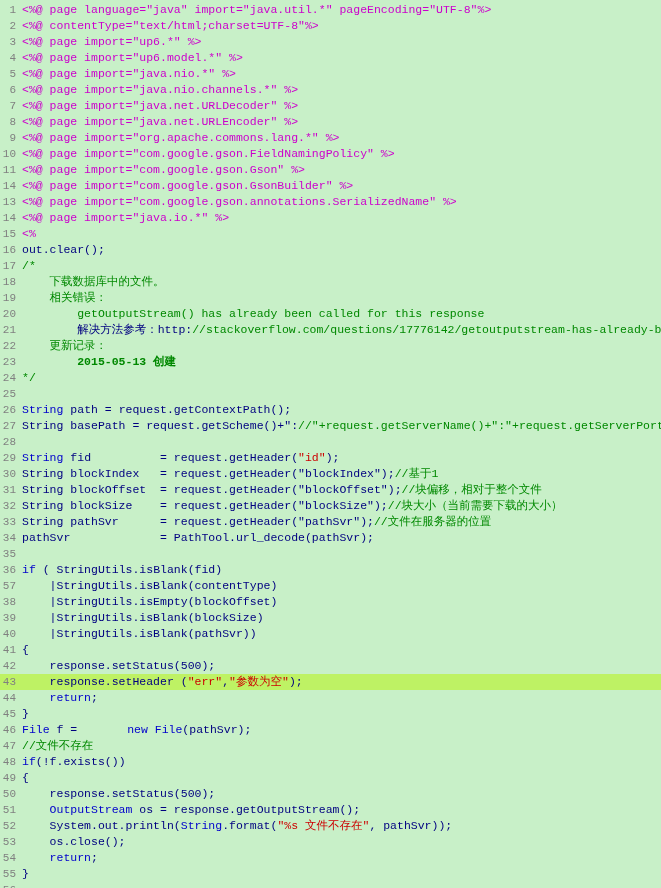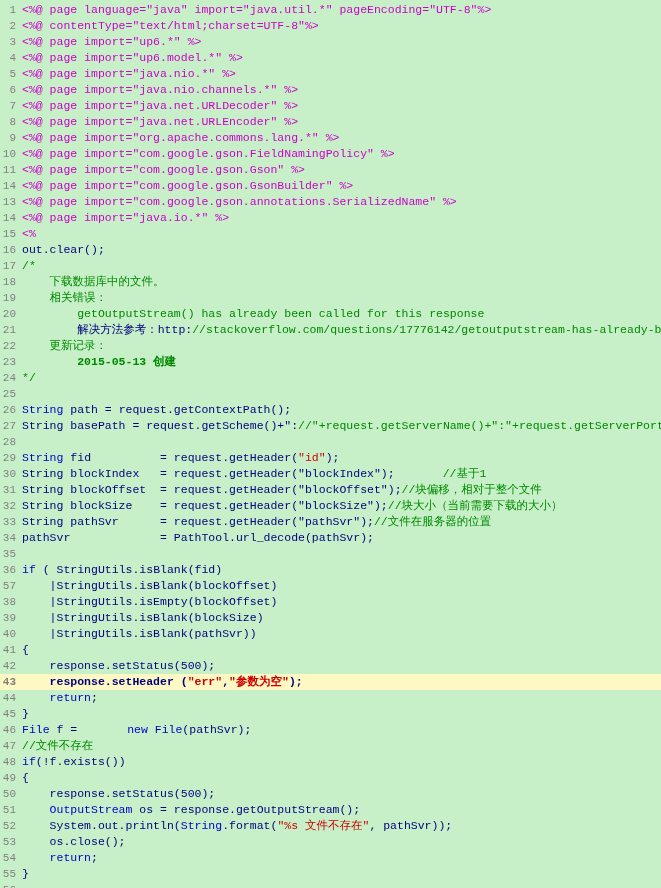--- a/index.html
+++ b/index.html
@@ -37,22 +37,21 @@
       user-select: none;
       flex-shrink: 0;
       font-size: 11px;
     }
     .line-content {
       flex: 1;
       white-space: pre;
       font-size: 11.5px;
     }
     .highlighted-line {
-      background-color: #fef9c3;
-      font-weight: bold;
+      background-color: #bef264;
     }
   </style>
 </head>
 <body>
 
 <div class="code-container">
 <div class="code-line">
       <span class="line-number">1</span>
       <span class="line-content"><span style="color:#cc00cc;">&lt;%@ page language="java" import="java.util.*" pageEncoding="UTF-8"%&gt;</span></span>
     </div>
@@ -163,21 +162,21 @@
     <div class="code-line">
       <span class="line-number">28</span>
       <span class="line-content"> </span>
     </div>
     <div class="code-line">
       <span class="line-number">29</span>
       <span class="line-content"><span style="color:#0000cc;">String</span> fid          = request.getHeader(<span style="color:#cc0000;">"id"</span>);</span>
     </div>
     <div class="code-line">
       <span class="line-number">30</span>
-      <span class="line-content">String blockIndex   = request.getHeader("blockIndex");<span style="color:#008800;margin-left:48px;">//基于1</span></span>
+      <span class="line-content">String blockIndex   = request.getHeader("blockIndex");<span style="color:#008800;">//基于1</span></span>
     </div>
     <div class="code-line">
       <span class="line-number">31</span>
       <span class="line-content">String blockOffset  = request.getHeader("blockOffset");<span style="color:#008800;">//块偏移，相对于整个文件</span></span>
     </div>
     <div class="code-line">
       <span class="line-number">32</span>
       <span class="line-content">String blockSize    = request.getHeader("blockSize");<span style="color:#008800;">//块大小（当前需要下载的大小）</span></span>
     </div>
     <div class="code-line">
@@ -191,21 +190,21 @@
     <div class="code-line">
       <span class="line-number">35</span>
       <span class="line-content"> </span>
     </div>
     <div class="code-line">
       <span class="line-number">36</span>
       <span class="line-content"><span style="color:#0000cc;">if</span> ( StringUtils.isBlank(fid)</span>
     </div>
     <div class="code-line">
       <span class="line-number">57</span>
-      <span class="line-content">    |StringUtils.isBlank(blockOffset)</span>
+      <span class="line-content">    |StringUtils.isBlank(contentType)</span>
     </div>
     <div class="code-line">
       <span class="line-number">38</span>
       <span class="line-content">    |StringUtils.isEmpty(blockOffset)</span>
     </div>
     <div class="code-line">
       <span class="line-number">39</span>
       <span class="line-content">    |StringUtils.isBlank(blockSize)</span>
     </div>
     <div class="code-line">

